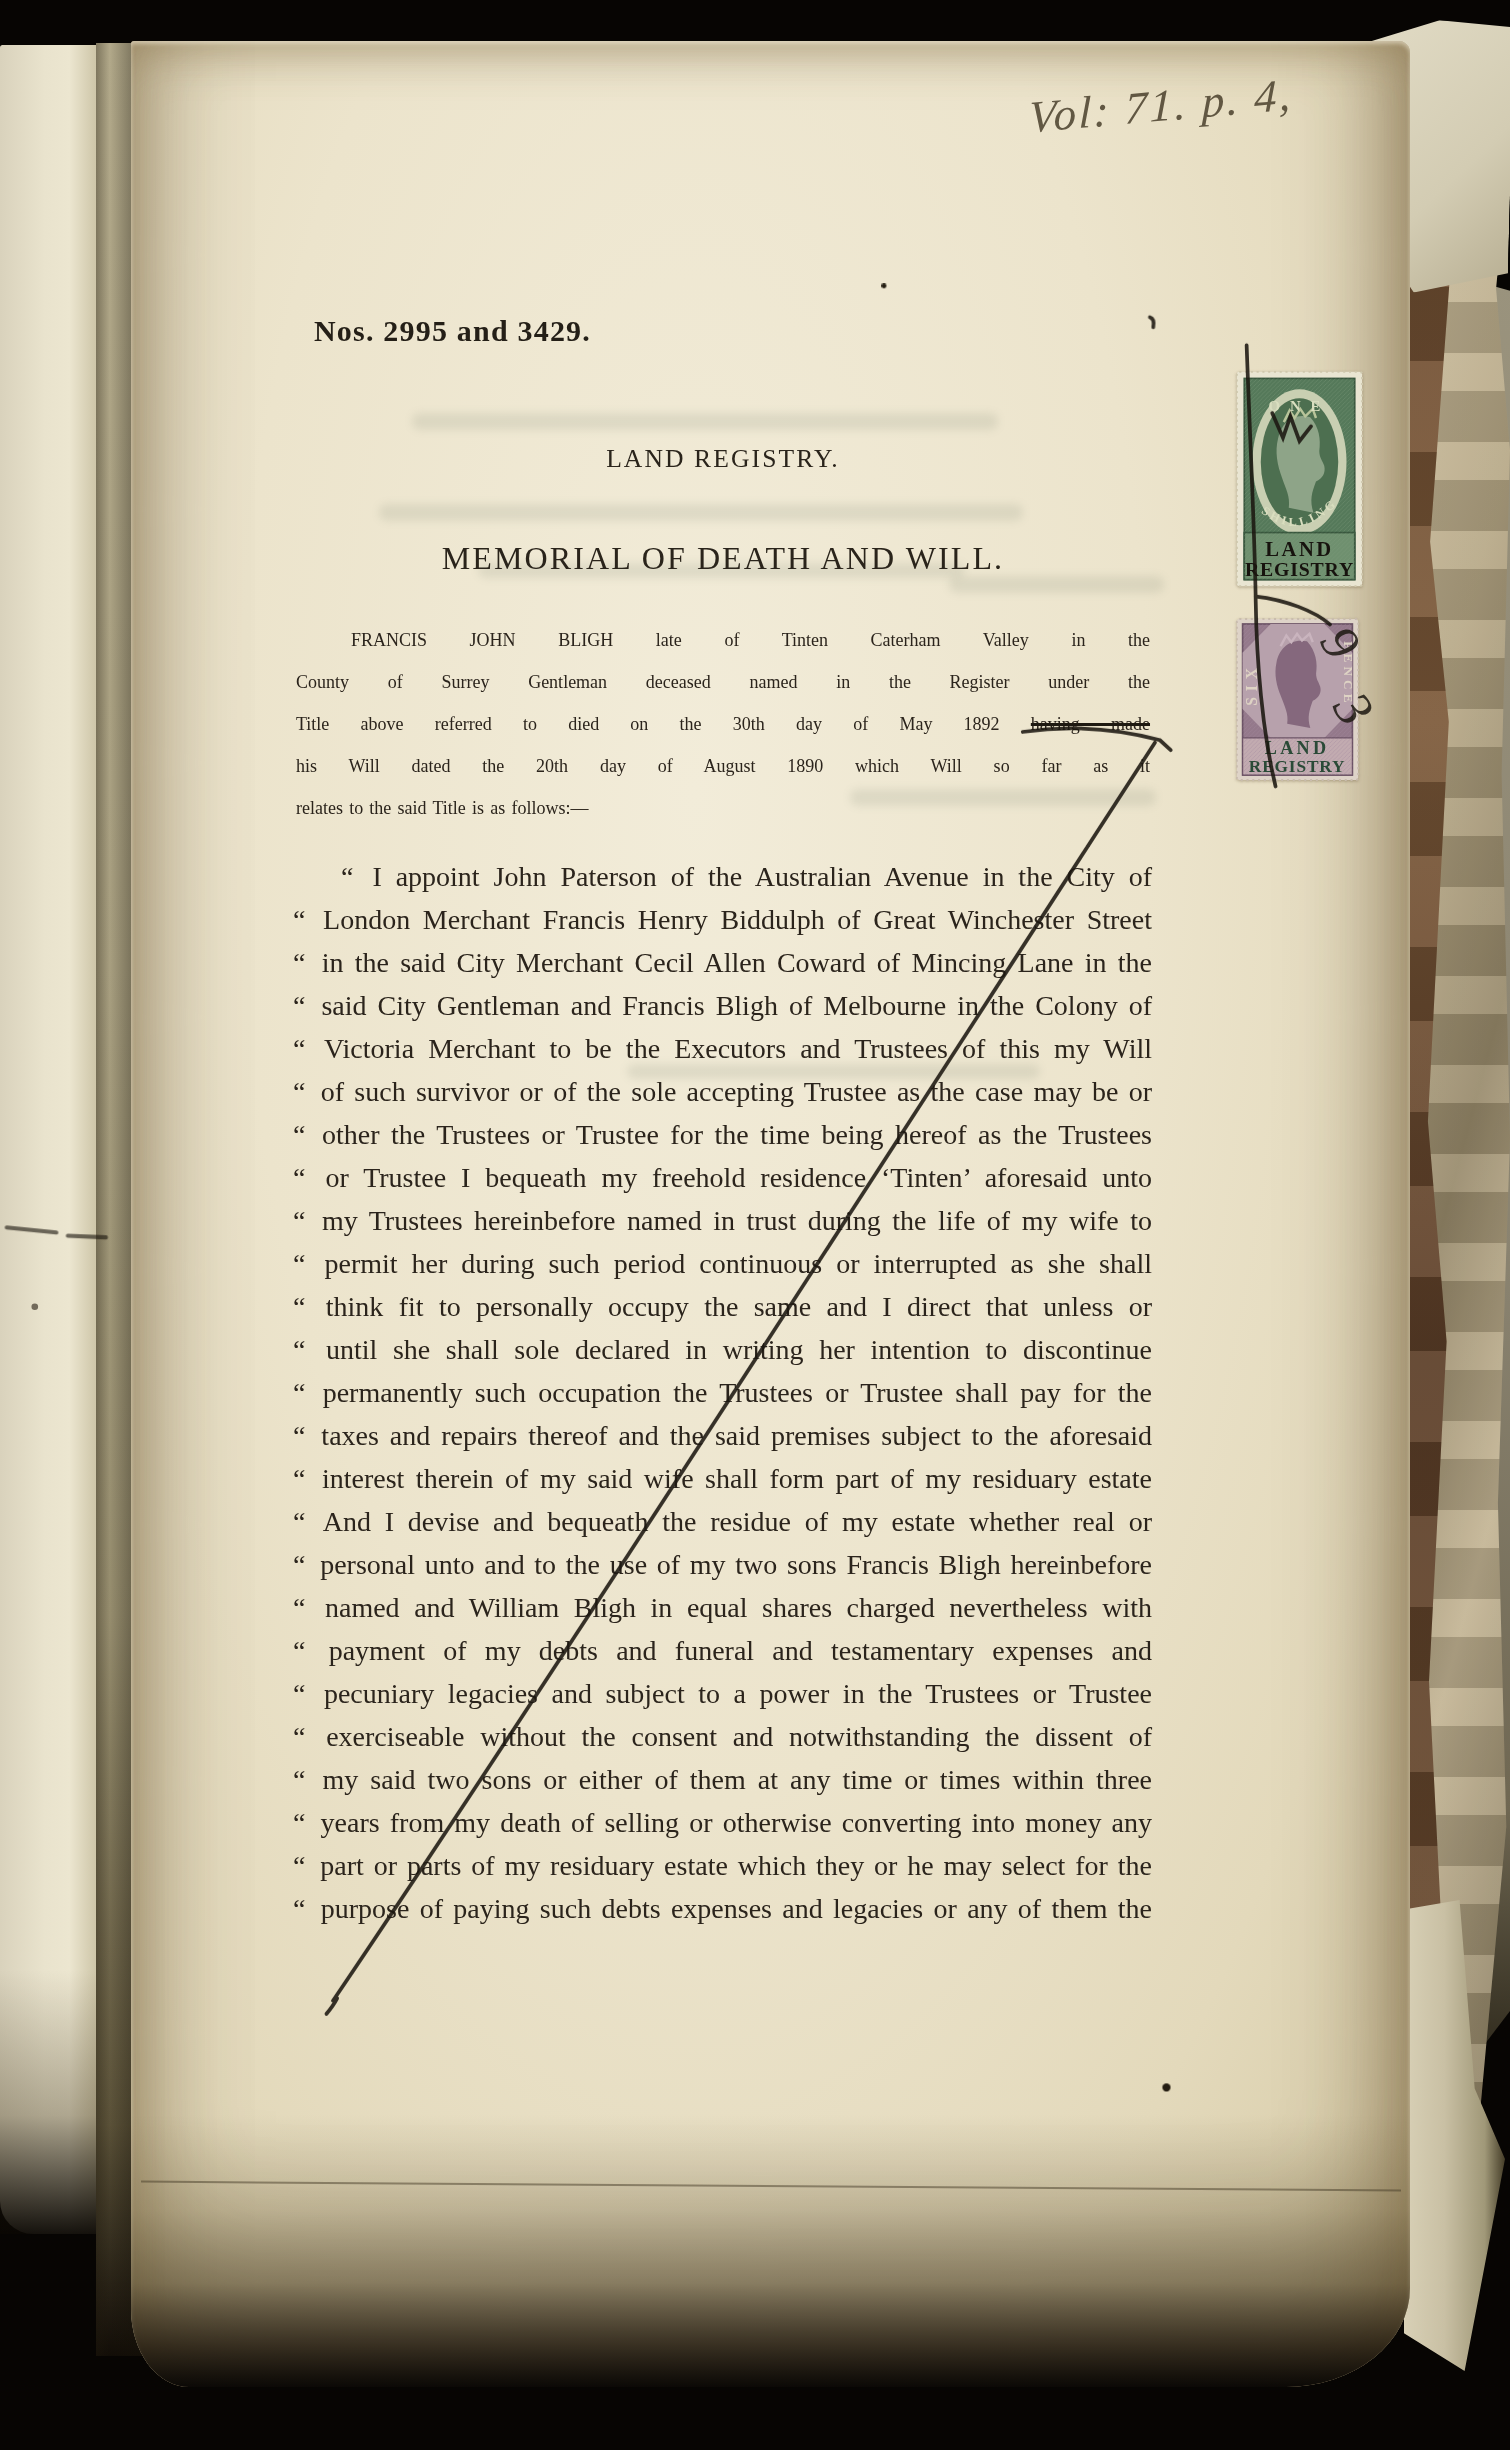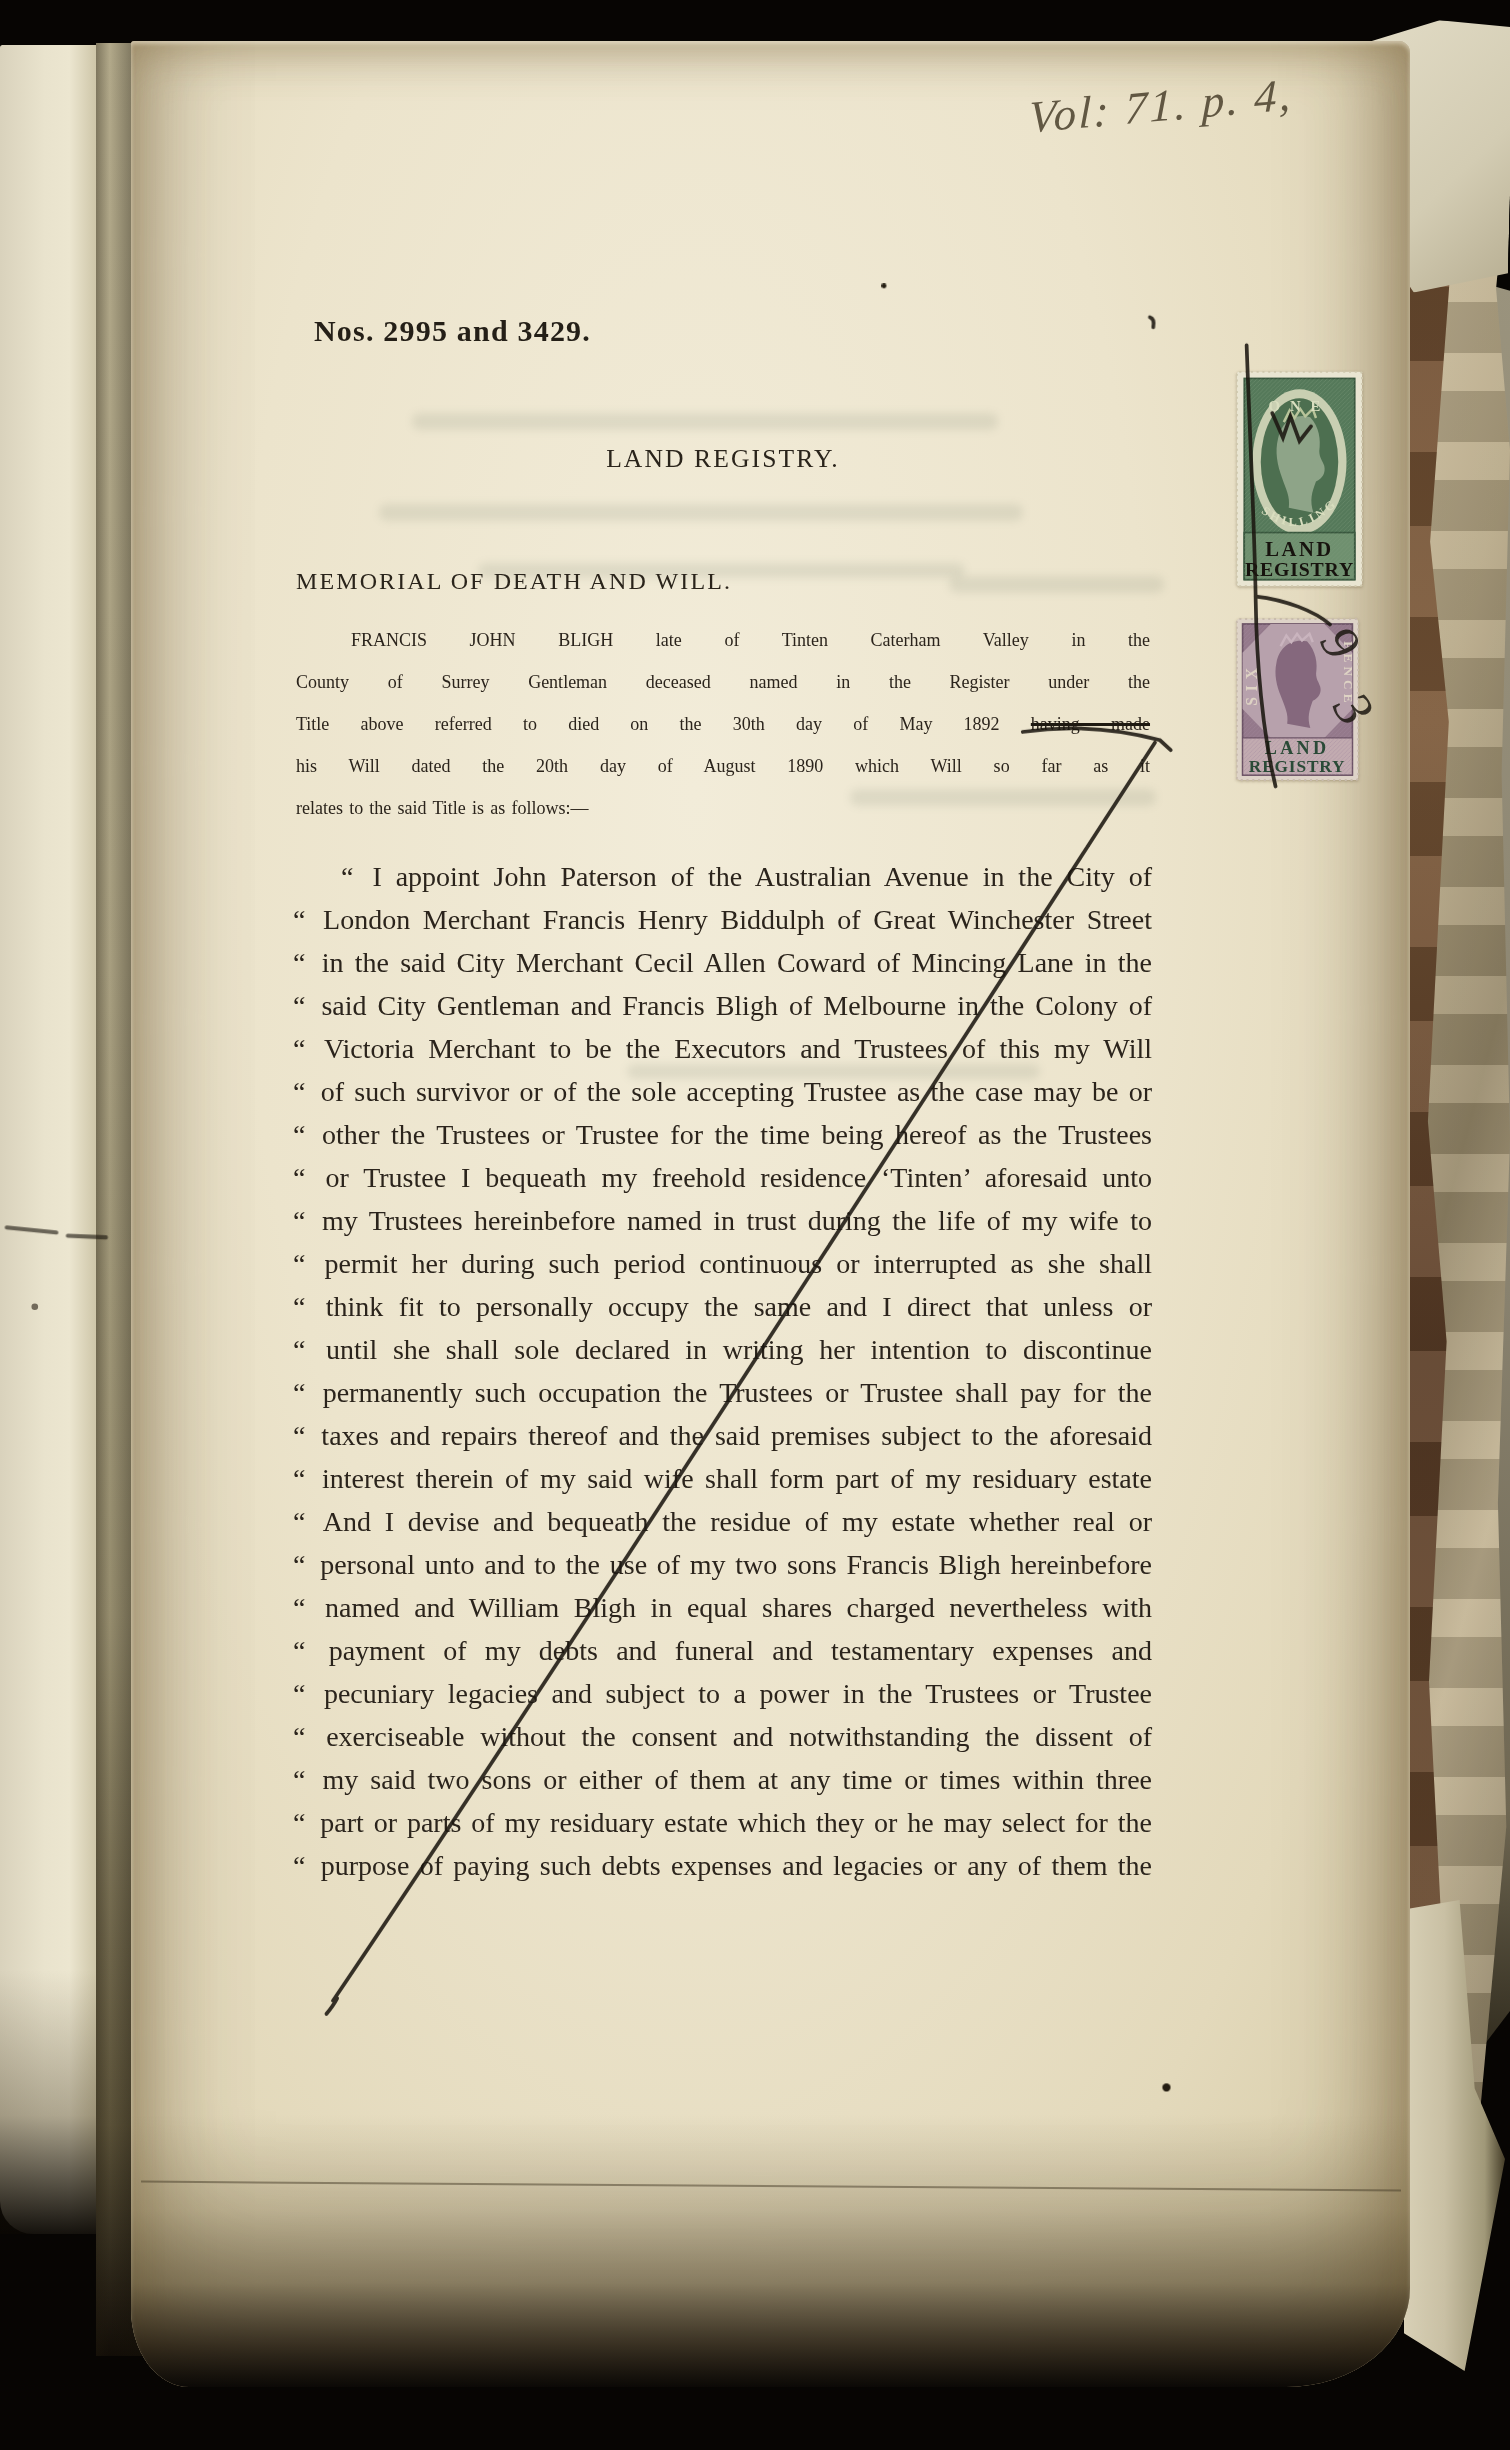--- a/index.html
+++ b/index.html
@@ -61,22 +61,22 @@
   .bleed{position:absolute;background:#6f7a66;opacity:.14;filter:blur(4.1px);border-radius:7.4px;}
 
   
   .hand-vol{position:absolute;left:897px;top:28px;width:512px;
     font-style:italic;font-size:45px;letter-spacing:2.5px;color:#4f4531;opacity:.88;
     transform:rotate(-5deg) skewX(-6deg);white-space:nowrap;}
   .case-numbers{position:absolute;left:183px;top:273px;font-size:30px;font-weight:700;
     letter-spacing:1.2px;color:#241f17;}
   .heading{position:absolute;left:165px;top:403px;width:854px;text-align:center;
     font-size:25.6px;letter-spacing:2.1px;color:#2a241b;}
-  .subheading{position:absolute;left:165px;top:499px;width:854px;
-    font-size:24px;letter-spacing:2.1px;color:#2a241b;margin-top:28px;}
+  .subheading{position:absolute;left:165px;top:499px;width:854px;text-align:center;
+    font-size:32px;letter-spacing:2.1px;color:#2a241b;}
   .intro{position:absolute;left:165px;top:578px;width:854px;font-size:18px;color:#2b241c;
     line-height:42px;word-spacing:1.7px;}
   .doc-line{text-align:justify;text-align-last:justify;}
   .doc-line.last{text-align:center;text-align-last:left;}
   .doc-line.indent{padding-left:55px;}
   .strike{text-decoration:line-through;text-decoration-thickness:2.5px;text-decoration-color:#1e1911;}
   .will{position:absolute;left:162px;top:814px;width:859px;font-size:28px;color:#2b241c;
     line-height:43px;word-spacing:1.7px;}
   .will-line{text-align:justify;text-align-last:justify;}
   .will-line.first{padding-left:48px;}
@@ -145,20 +145,21 @@
         <div class="will-line"><span class="qmark">“</span> <span>permanently such occupation the Trustees or Trustee shall pay for the</span></div>
         <div class="will-line"><span class="qmark">“</span> <span>taxes and repairs thereof and the said premises subject to the aforesaid</span></div>
         <div class="will-line"><span class="qmark">“</span> <span>interest therein of my said wife shall form part of my residuary estate</span></div>
         <div class="will-line"><span class="qmark">“</span> <span>And I devise and bequeath the residue of my estate whether real or</span></div>
         <div class="will-line"><span class="qmark">“</span> <span>personal unto and to the use of my two sons Francis Bligh hereinbefore</span></div>
         <div class="will-line"><span class="qmark">“</span> <span>named and William Bligh in equal shares charged nevertheless with</span></div>
         <div class="will-line"><span class="qmark">“</span> <span>payment of my debts and funeral and testamentary expenses and</span></div>
         <div class="will-line"><span class="qmark">“</span> <span>pecuniary legacies and subject to a power in the Trustees or Trustee</span></div>
         <div class="will-line"><span class="qmark">“</span> <span>exerciseable without the consent and notwithstanding the dissent of</span></div>
         <div class="will-line"><span class="qmark">“</span> <span>my said two sons or either of them at any time or times within three</span></div>
+        <div class="will-line"><span class="qmark">“</span> <span>years from my death of selling or otherwise converting into money any</span></div>
         <div class="will-line"><span class="qmark">“</span> <span>part or parts of my residuary estate which they or he may select for the</span></div>
         <div class="will-line"><span class="qmark">“</span> <span>purpose of paying such debts expenses and legacies or any of them the</span></div>
       </div>
 
     <svg class="stamp stamp-shilling" width="127" height="216" viewBox="0 0 154 262">
       <defs>
         <pattern id="hatchG" width="5" height="5" patternUnits="userSpaceOnUse">
           <path d="M0 5 L5 0" stroke="#7d9a7b" stroke-width="1"></path>
         </pattern>
         <path id="shillArc" d="M 24 166 Q 77 216 132 152"></path>

